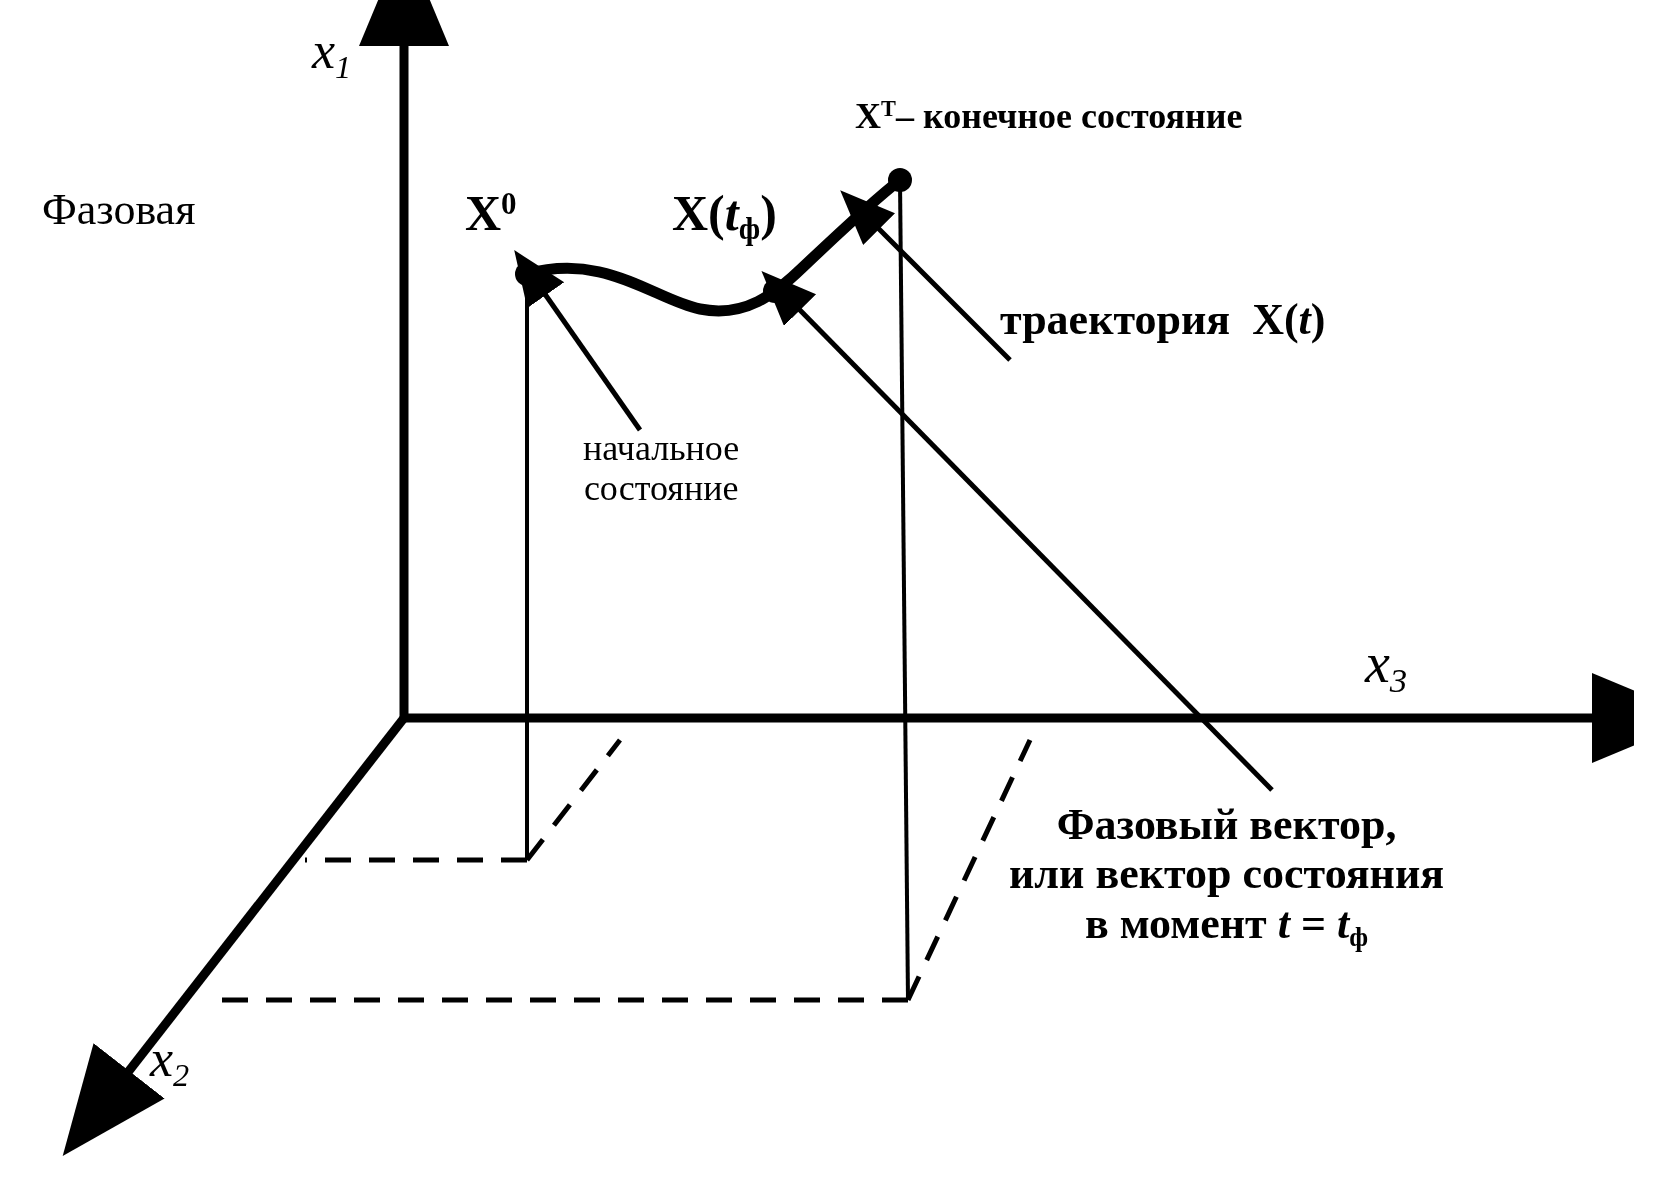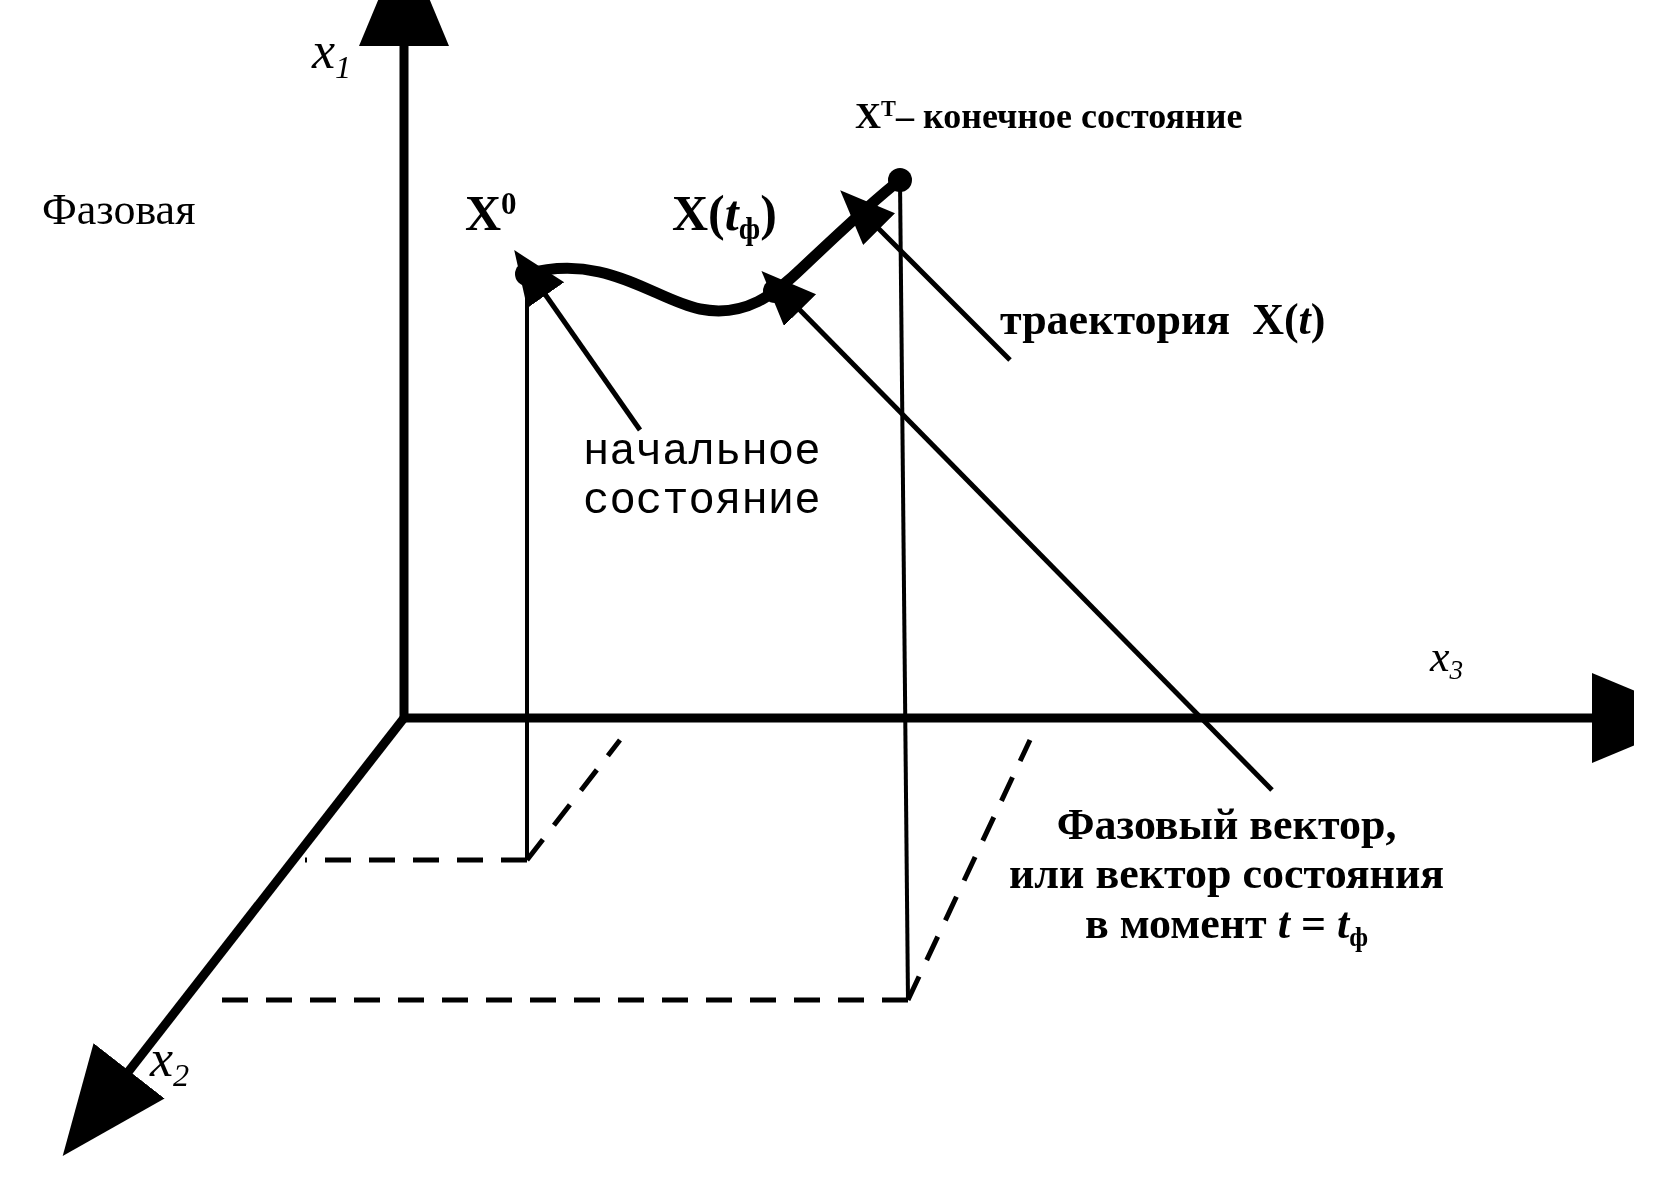--- a/index.html
+++ b/index.html
@@ -31,28 +31,28 @@
   }
   .serif-bold { font-family: "Liberation Serif", serif; font-weight: bold; }
   .serif-reg  { font-family: "Liberation Serif", serif; font-weight: normal; }
   .italic     { font-style: italic; }
   .sub  { font-size: 0.62em; vertical-align: -0.30em; }
   .sup  { font-size: 0.62em; vertical-align: 0.52em; }
 
   
   #axis-x1-label { left: 312px; top: 22px;   font-size: 52px; }
   #axis-x2-label { left: 150px; top: 1030px; font-size: 52px; }
-  #axis-x3-label { left: 1430px; top: 632px; font-size: 44px; }
+  #axis-x3-label { left: 1365px; top: 632px; font-size: 56px; }
 
   
   #phase-space-label { left: 42px;  top: 185px; font-size: 44px; text-align: left; }
   #x0-label          { left: 465px; top: 185px; font-size: 50px; text-align: center; }
   #xtf-label         { left: 672px; top: 185px; font-size: 50px; text-align: right; }
   #xt-final-label    { left: 855px; top: 96px;  font-size: 36px; }
-  #initial-state-label { left: 583px; top: 428px; font-size: 44px; text-align: center; font-family: Liberation Mono, monospace; }
+  #initial-state-label { left: 583px; top: 428px; font-size: 36px; text-align: center; }
   #trajectory-label  { left: 1000px; top: 295px; font-size: 44px; text-align: center; }
   #phase-vector-label{ left: 1000px; top: 800px; font-size: 44px; text-align: center; margin-left: 9px; }
 </style>
 </head>
 <body>
 
 <div id="stage">
 
   <svg id="diagram-svg" viewBox="0 0 1661 1202">
     <defs>

